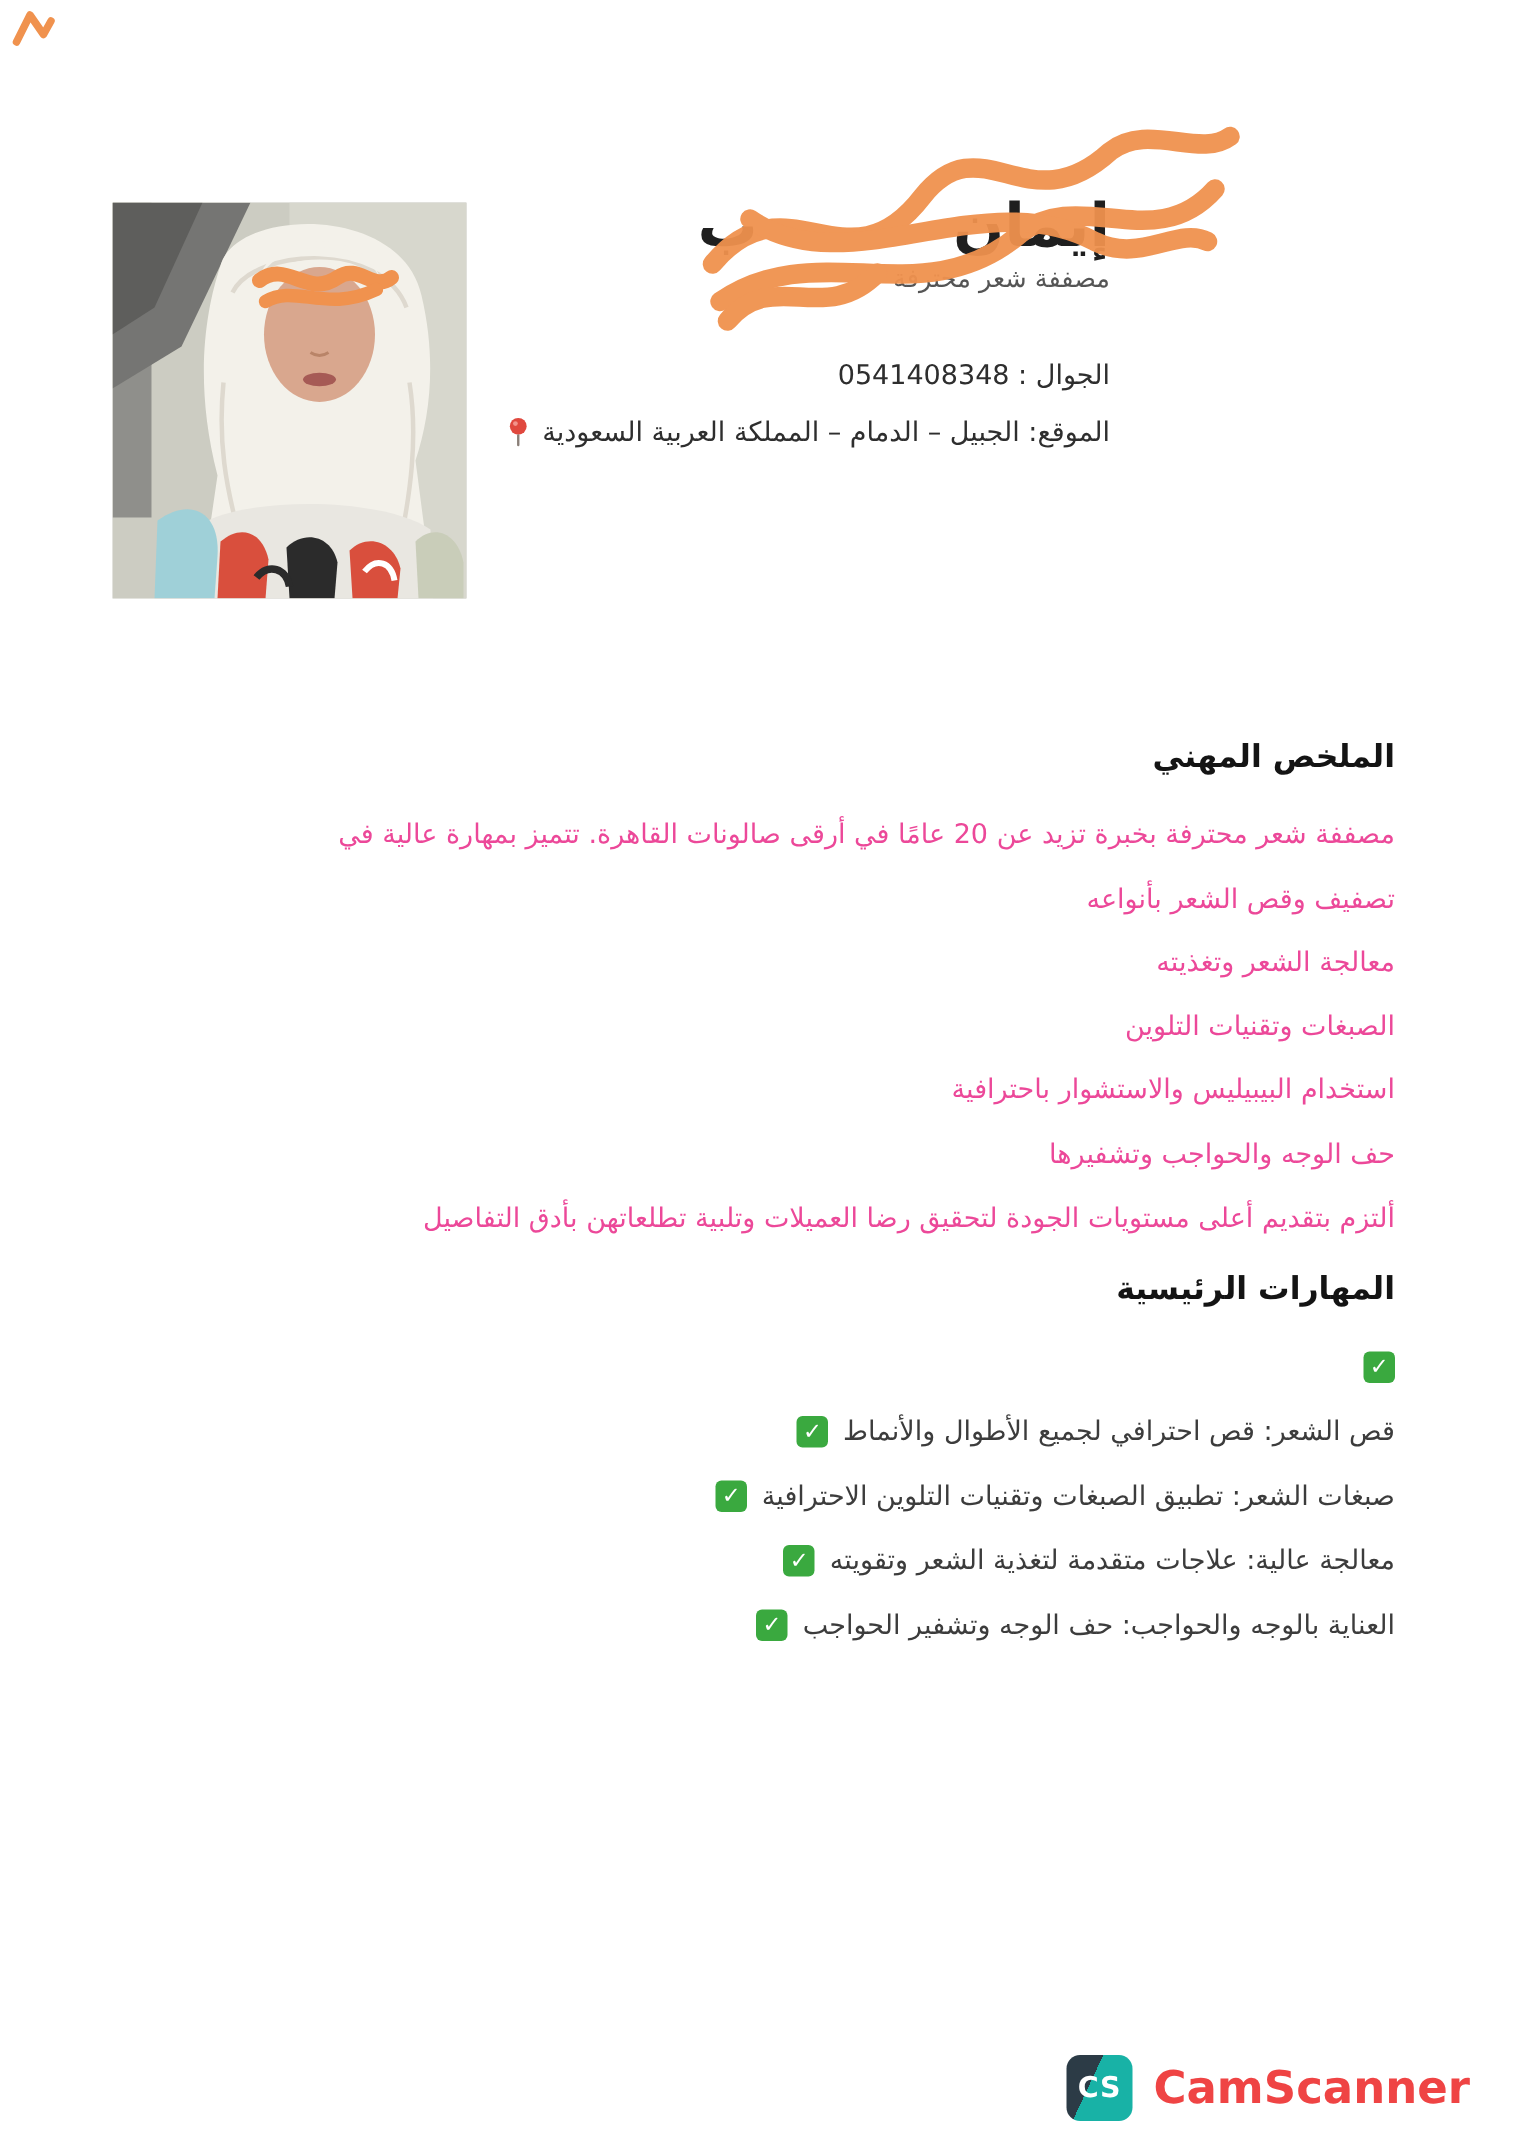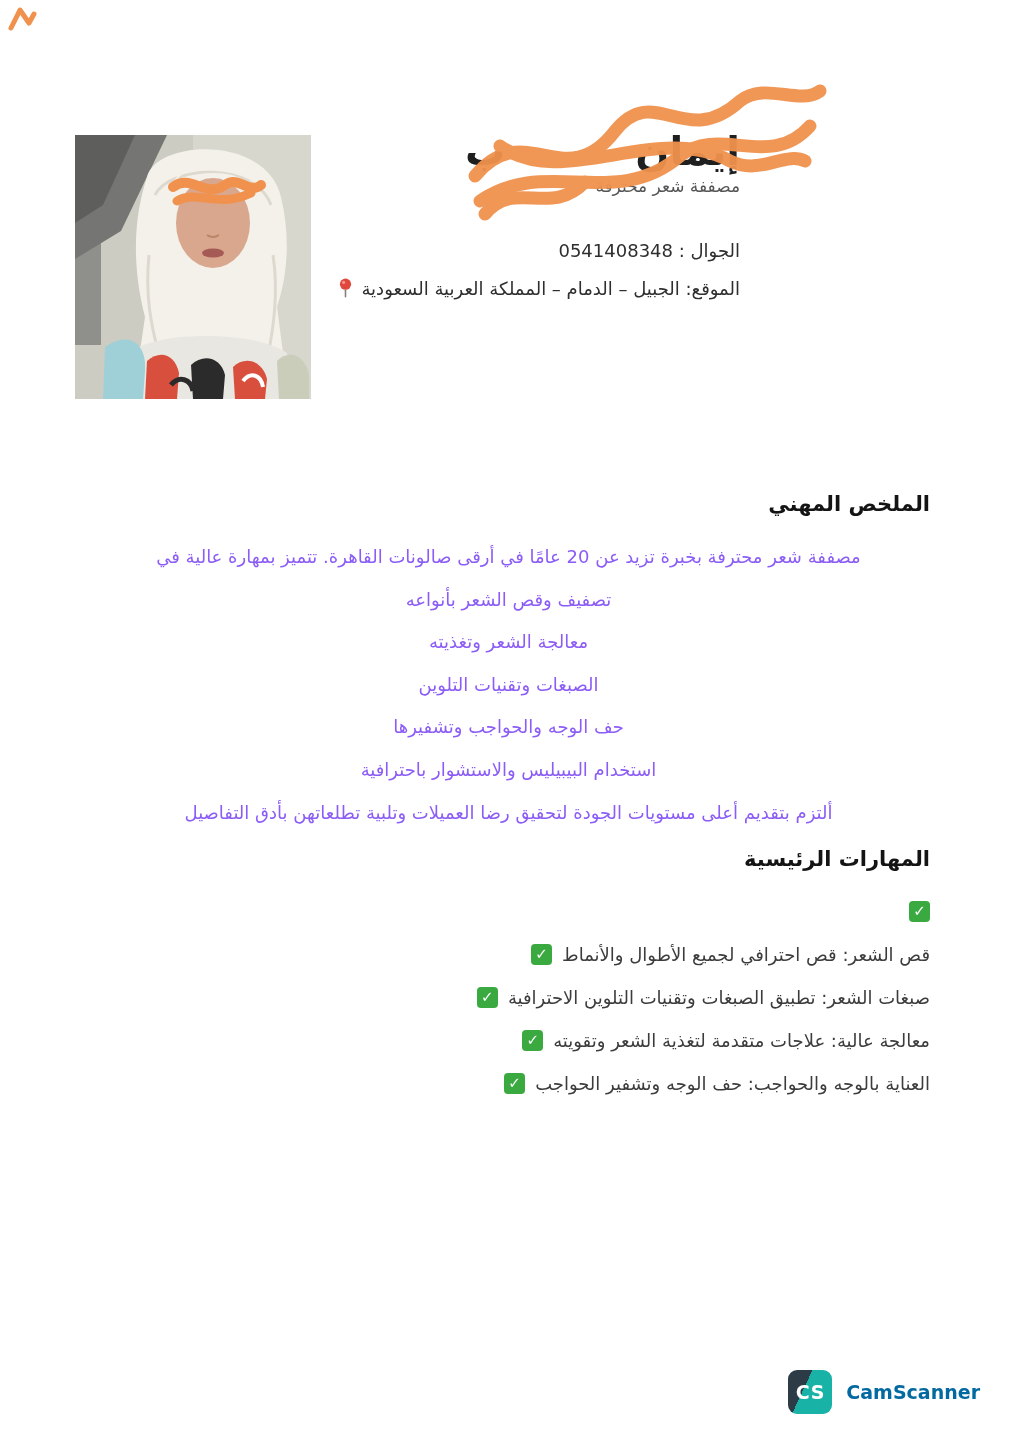--- a/index.html
+++ b/index.html
@@ -43,21 +43,21 @@
   
   .content {
     position:absolute; top:492px; left:87px; right:94px;
     direction:rtl; text-align:right;
   }
   .section-heading {
     margin:0 0 30px 0; font-size:21px; font-weight:700; color:#141414;
   }
   .section-heading.skills-h { margin-top:24px; }
   .sum-line {
-    font-size:18px; color:#8b5cf6; line-height:1.2; margin-bottom:21px;text-align:center;
+    font-size:18px; color:#ec4899; line-height:1.2; margin-bottom:21px;
   }
   .skill-line {
     display:flex; align-items:center; gap:10px;
     font-size:18px; color:#3c3c3c; margin-bottom:22px;
   }
   .check {
     flex:0 0 auto;
     width:21px; height:21px; border-radius:4px;
     background:#3aa93f; color:#ffffff;
     display:flex; align-items:center; justify-content:center;
@@ -71,21 +71,21 @@
   }
   .cs-badge {
     width:44px; height:44px; border-radius:9px;
     background:linear-gradient(115deg, #2c3b46 38%, #18b2a6 38%);
     color:#ffffff; font-weight:700; font-size:19px;
     display:flex; align-items:center; justify-content:center;
     letter-spacing:0.5px;
     text-align:right;
   }
   .cs-word {
-    font-size:19px; font-weight:600; color:#0369a1;
+    font-size:30px; font-weight:600; color:#ef4444;
   }
 </style>
 </head>
 <body>
 
 <div class="page">
 
   <svg class="corner-mark" viewBox="0 0 32 32">
     <path d="M5,24 L14,6 L23,19 L28,10" fill="none" stroke="#F0924E" stroke-width="5" stroke-linecap="round" stroke-linejoin="round"></path>
   </svg>
@@ -152,22 +152,22 @@
     </g>
   </svg>
 
   <div class="content">
 
     <h2 class="section-heading">الملخص المهني</h2>
     <div class="sum-line">مصففة شعر محترفة بخبرة تزيد عن 20 عامًا في أرقى صالونات القاهرة. تتميز بمهارة عالية في</div>
     <div class="sum-line">تصفيف وقص الشعر بأنواعه</div>
     <div class="sum-line">معالجة الشعر وتغذيته</div>
     <div class="sum-line">الصبغات وتقنيات التلوين</div>
+    <div class="sum-line">استخدام البيبيليس والاستشوار باحترافية</div>
     <div class="sum-line">حف الوجه والحواجب وتشفيرها</div>
-    <div class="sum-line">استخدام البيبيليس والاستشوار باحترافية</div>
     <div class="sum-line">ألتزم بتقديم أعلى مستويات الجودة لتحقيق رضا العميلات وتلبية تطلعاتهن بأدق التفاصيل</div>
 
     <h2 class="section-heading skills-h">المهارات الرئيسية</h2>
 
     <div class="skill-line">
       <span class="check">✓</span>
     </div>
     <div class="skill-line">
       <span>قص الشعر: قص احترافي لجميع الأطوال والأنماط</span>
       <span class="check">✓</span>

